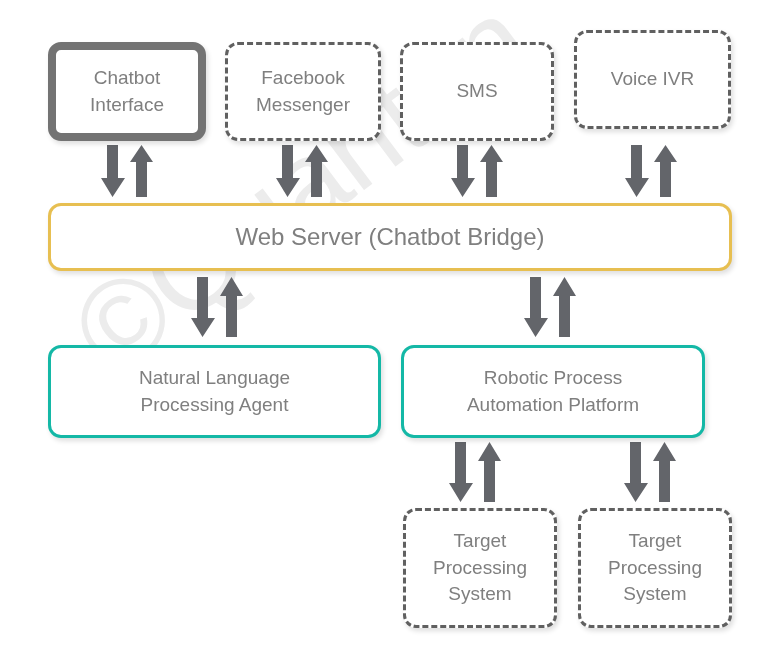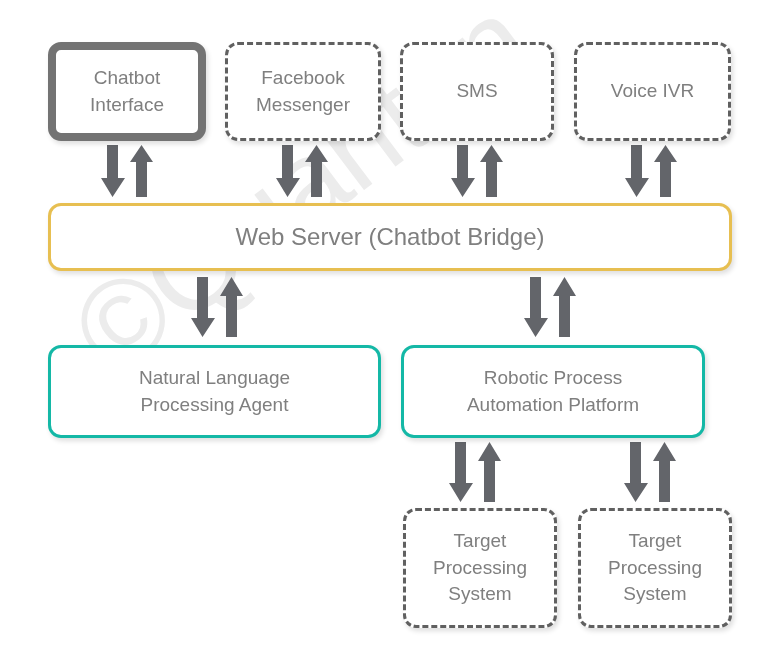--- a/index.html
+++ b/index.html
@@ -96,21 +96,21 @@
   </div>
 
   <div class="node dashed" style="left:225px; top:42px; width:156px; height:99px;">
     <span class="label">Facebook<br>Messenger</span>
   </div>
 
   <div class="node dashed" style="left:400px; top:42px; width:154px; height:99px;align-items:center;">
     <span class="label">SMS</span>
   </div>
 
-  <div class="node dashed" style="left:574px; top:42px; width:157px; height:99px;">
+  <div class="node dashed" style="left:574px; top:30px; width:157px; height:99px;">
     <span class="label">Voice IVR</span>
   </div>
 
   <div class="arrow-pair" style="left:100px; top:145px;">
     <svg width="60" height="56" viewBox="0 0 60 56">
       <path d="M7 0 h11 v33 h7 L12.5 52 L1 33 h6 Z" fill="#63656a"></path>
       <path d="M41.5 0 L53 17 h-6 v35 h-11 v-35 h-6 Z" fill="#63656a"></path>
     </svg>
   </div>
 

